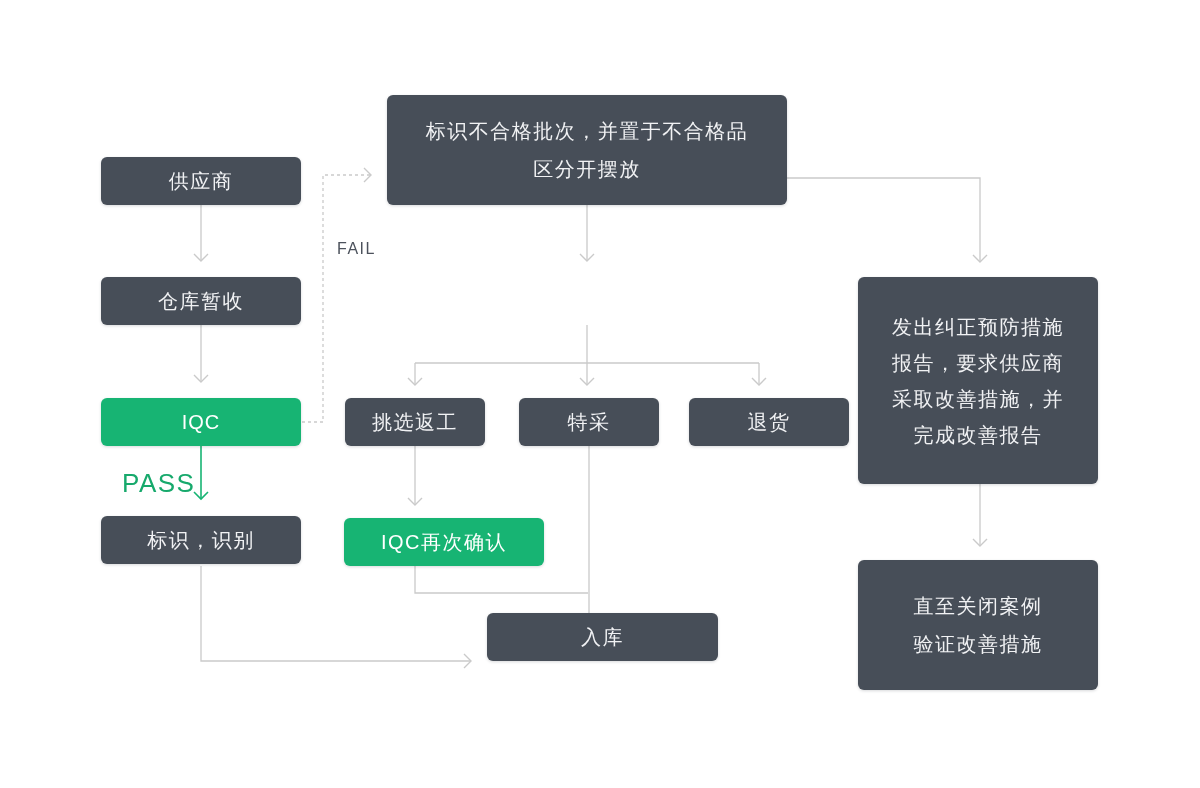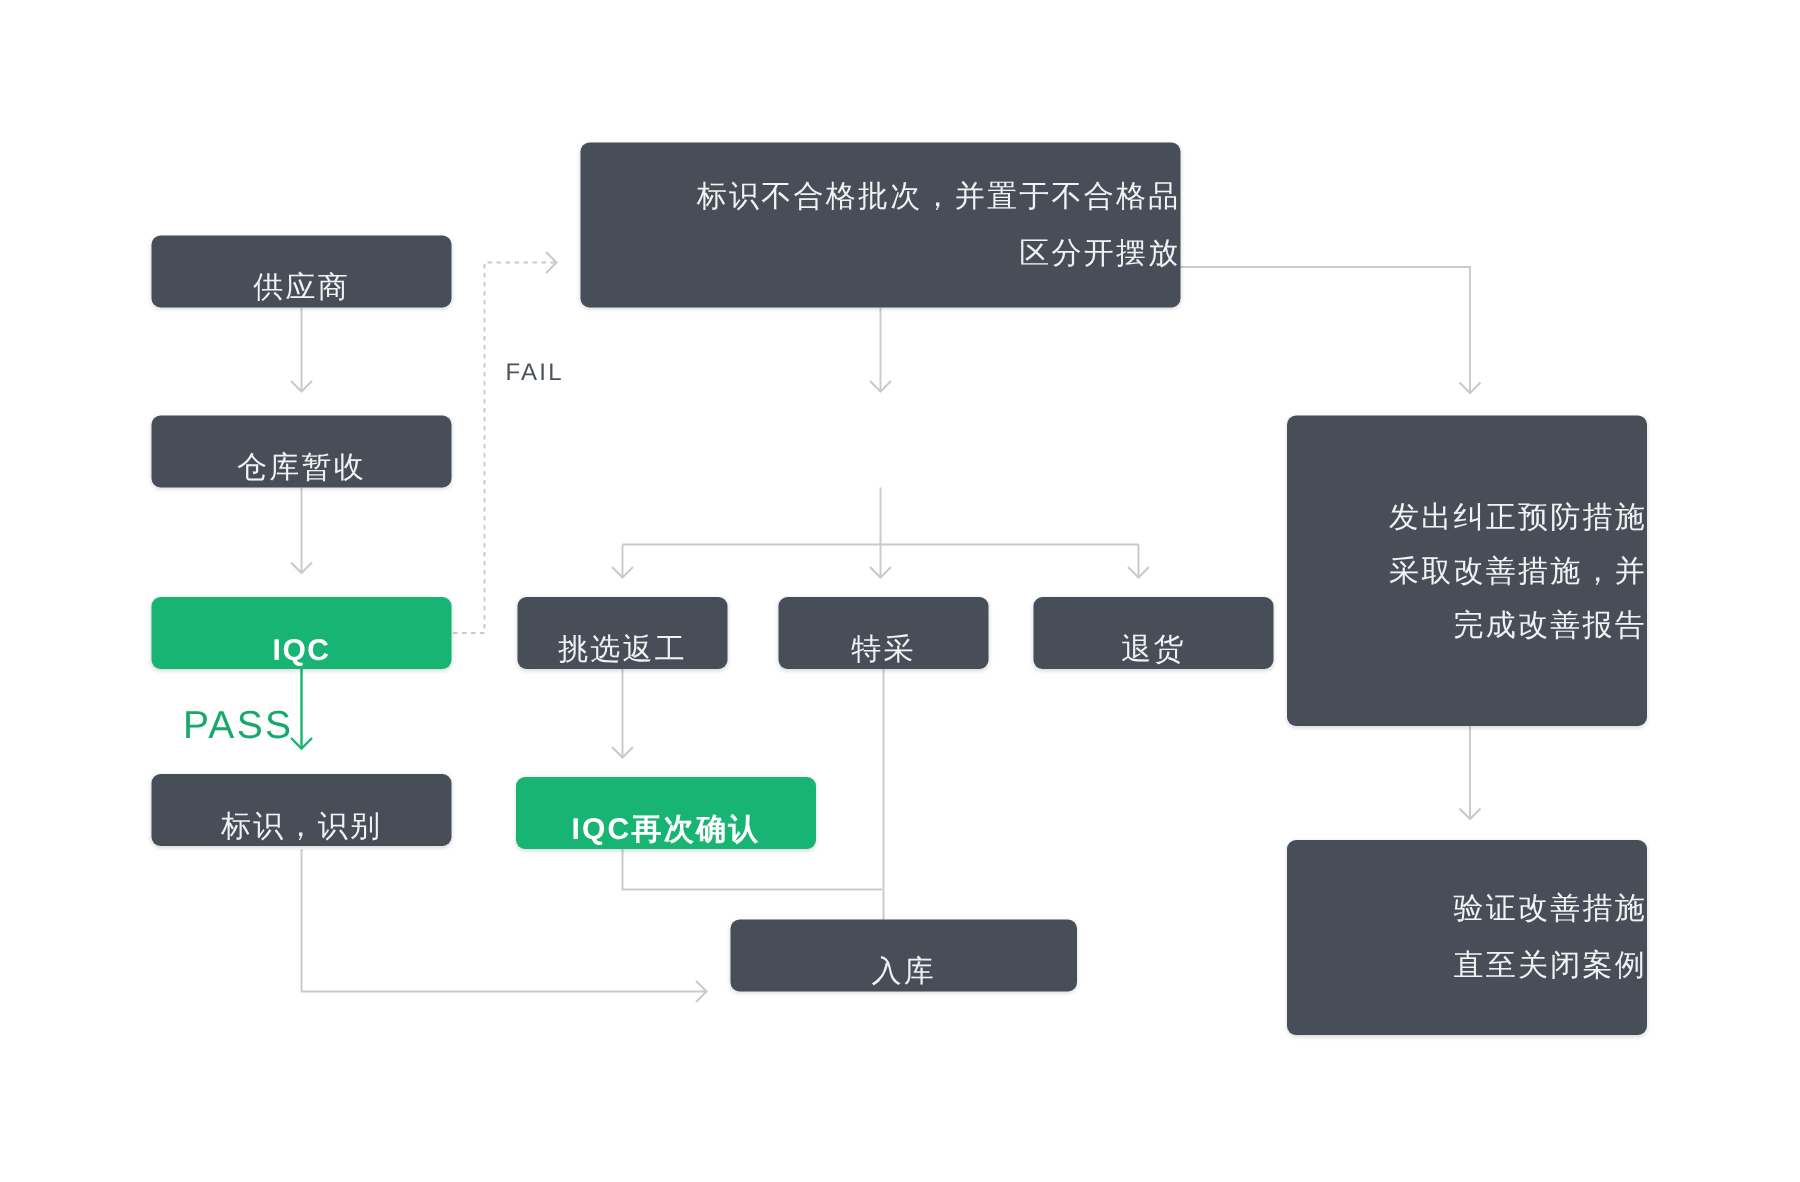--- a/index.html
+++ b/index.html
@@ -1,26 +1,26 @@
 <!DOCTYPE html>
 <html><head>
 <meta charset="utf-8">
 <style>
   html,body{margin:0;padding:0;background:#ffffff;}
   .stage{
     position:relative;width:1200px;height:788px;background:#ffffff;
     font-family:"Liberation Sans","DejaVu Sans",sans-serif;overflow:hidden;
   }
   .node{
-    position:absolute;display:flex;align-items:flex-end;justify-content:center;
+    position:absolute;display:flex;align-items:center;justify-content:center;
     border-radius:6px;text-align:center;color:#f1f2f4;font-size:20px;
     letter-spacing:1.5px;box-shadow:0 1px 3px rgba(40,45,55,0.18);
   }
   .dark{background:#474e58;}
-  .green{background:#17b473;color:#ffffff;font-weight:bold;}
+  .green{background:#17b473;color:#ffffff;font-weight:normal;}
   .multiline{flex-direction:column;}
   .tline{line-height:38px;white-space:nowrap;}
   .tline-tight{line-height:36px;white-space:nowrap;}
   .latin{letter-spacing:1px;}
   .edge-label{position:absolute;white-space:nowrap;}
   .fail-label{font-size:16px;color:#4c525c;letter-spacing:1.5px;}
   .pass-label{font-size:26px;color:#17a96c;letter-spacing:1.5px;}
   svg.wires{position:absolute;left:0;top:0;pointer-events:none;}
 </style>
 </head>
@@ -76,26 +76,27 @@
   <div class="node dark" style="left:519px;top:398px;width:140px;height:48px">特采</div>
 
   <div class="node dark" style="left:689px;top:398px;width:160px;height:48px">退货</div>
 
   <div class="node green" style="left:344px;top:518px;width:200px;height:48px">IQC再次确认</div>
 
   <div class="node dark" style="left:487px;top:613px;width:231px;height:48px">入库</div>
 
   <div class="node dark multiline" style="left:858px;top:277px;width:240px;height:207px">
     <div class="tline-tight">发出纠正预防措施</div>
+    <div class="tline-tight">报告，要求供应商</div>
     <div class="tline-tight">采取改善措施，并</div>
     <div class="tline-tight">完成改善报告</div>
   </div>
 
   <div class="node dark multiline" style="left:858px;top:560px;width:240px;height:130px">
+    <div class="tline">直至关闭案例</div>
     <div class="tline">验证改善措施</div>
-    <div class="tline">直至关闭案例</div>
   </div>
 
   <div class="edge-label fail-label" style="left:337px;top:240px">FAIL</div>
 
   <div class="edge-label pass-label" style="left:122px;top:468px">PASS</div>
 
 </div>
 
 </body></html>

